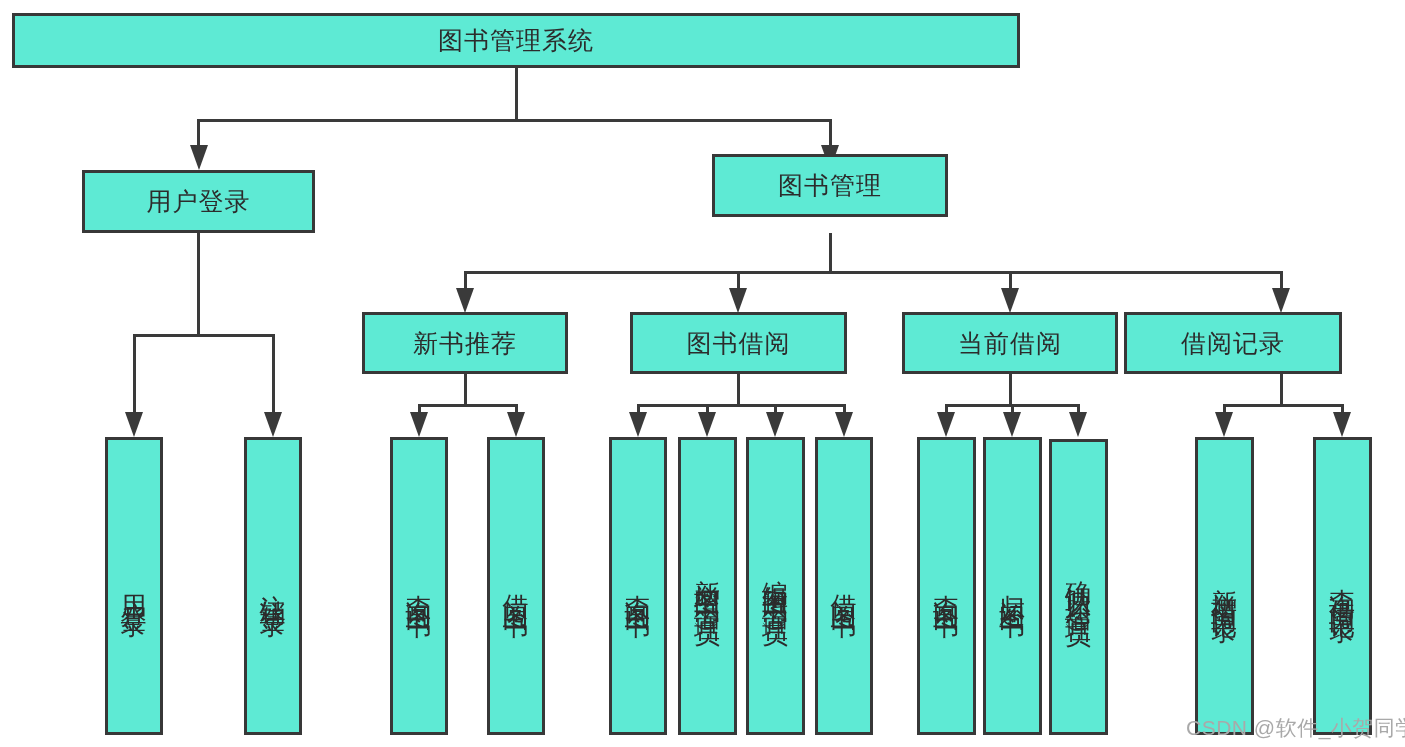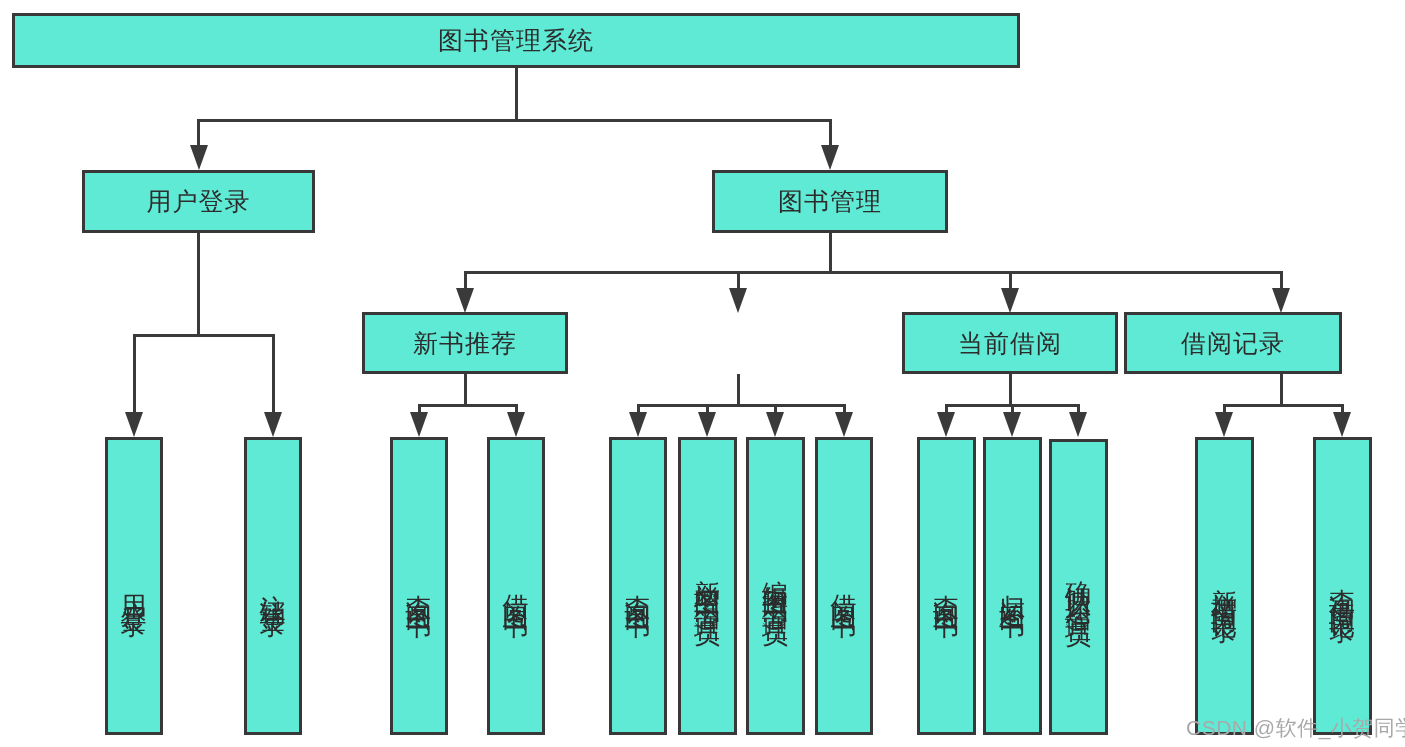--- a/index.html
+++ b/index.html
@@ -42,21 +42,21 @@
   <div class="vline" style="left:515px;top:68px;height:53px;"></div>
   <div class="hline" style="left:197px;top:119px;width:634px;"></div>
   <div class="vline" style="left:197px;top:119px;height:30px;"></div>
   <div class="arrow" style="left:190px;top:145px;"></div>
   <div class="vline" style="left:829px;top:119px;height:30px;"></div>
   <div class="arrow" style="left:821px;top:145px;"></div>
 
   <div class="box" style="left:82px;top:170px;width:233px;height:63px;">
     <span class="lbl">用户登录</span>
   </div>
-  <div class="box" style="left:712px;top:170px;width:236px;height:63px;">
+  <div class="box" style="left:712px;top:154px;width:236px;height:63px;">
     <span class="lbl">图书管理</span>
   </div>
 
   <div class="vline" style="left:197px;top:233px;height:104px;"></div>
   <div class="hline" style="left:133px;top:334px;width:141px;"></div>
   <div class="vline" style="left:133px;top:334px;height:82px;"></div>
   <div class="arrow" style="left:125px;top:412px;"></div>
   <div class="vline" style="left:272px;top:334px;height:82px;"></div>
   <div class="arrow" style="left:264px;top:412px;"></div>
 
@@ -66,20 +66,23 @@
   <div class="arrow" style="left:456px;top:288px;"></div>
   <div class="vline" style="left:737px;top:271px;height:22px;"></div>
   <div class="arrow" style="left:729px;top:288px;"></div>
   <div class="vline" style="left:1009px;top:271px;height:22px;"></div>
   <div class="arrow" style="left:1001px;top:288px;"></div>
   <div class="vline" style="left:1280px;top:271px;height:22px;"></div>
   <div class="arrow" style="left:1272px;top:288px;"></div>
 
   <div class="box" style="left:362px;top:312px;width:206px;height:62px;">
     <span class="lbl">新书推荐</span>
+  </div>
+  <div class="box" style="left:630px;top:312px;width:217px;height:62px;">
+    <span class="lbl">图书借阅</span>
   </div>
   <div class="box" style="left:902px;top:312px;width:216px;height:62px;">
     <span class="lbl">当前借阅</span>
   </div>
   <div class="box" style="left:1124px;top:312px;width:218px;height:62px;">
     <span class="lbl">借阅记录</span>
   </div>
 
   <div class="vline" style="left:464px;top:374px;height:33px;"></div>
   <div class="hline" style="left:418px;top:404px;width:100px;"></div>

